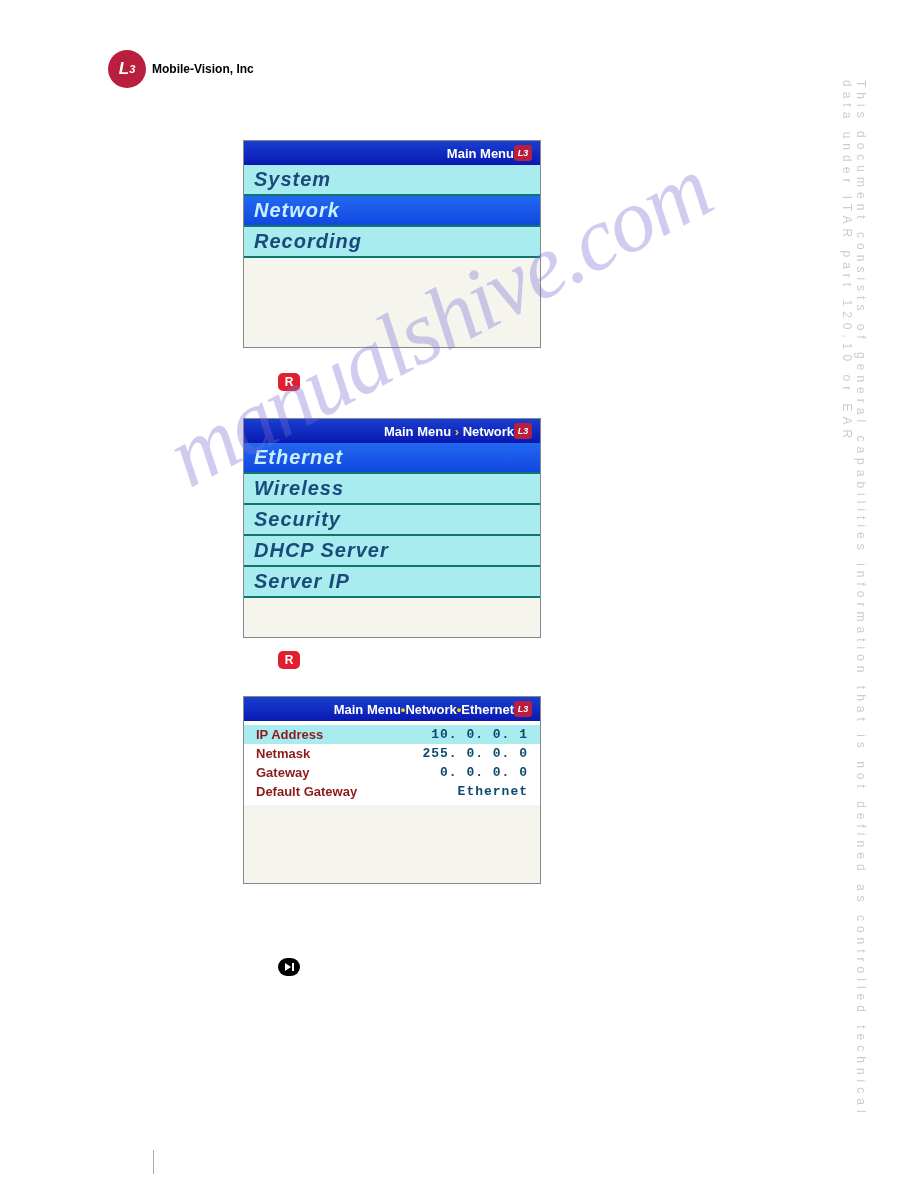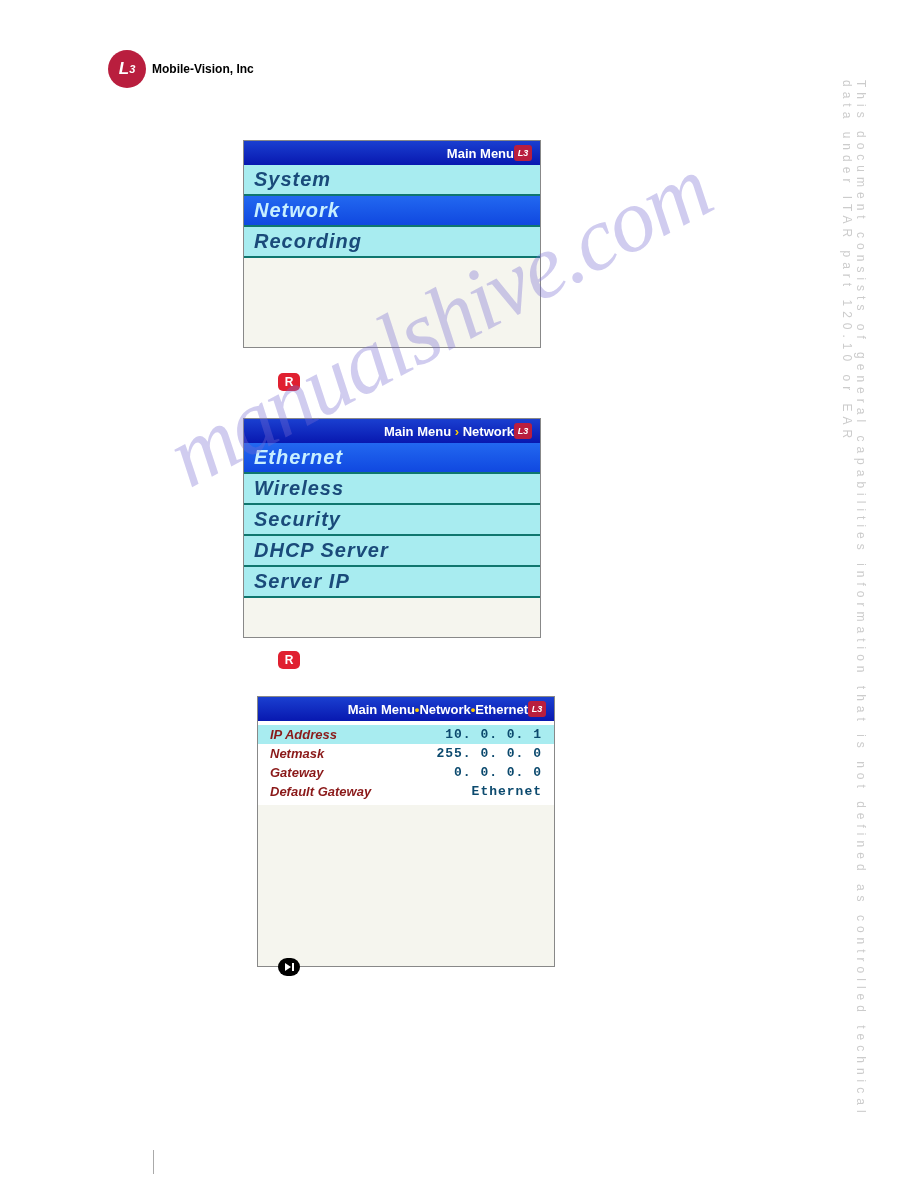--- a/index.html
+++ b/index.html
@@ -62,21 +62,21 @@
       height: 1080px;
     }
     .menu-window {
       position: absolute;
       width: 298px;
       border: 1px solid #888;
       background: #f5f5ee;
     }
     .menu1 { top: 140px; left: 243px; height: 208px; }
     .menu2 { top: 418px; left: 243px; height: 220px; }
-    .menu3 { top: 696px; left: 257px; height: 271px; }
+    .menu3 { top: 696px; left: 243px; height: 188px; }
     .menu-titlebar {
       background: linear-gradient(to bottom, #1a3fd0, #0818b0);
       color: white;
       font-size: 13px;
       font-weight: bold;
       padding: 4px 8px;
       display: flex;
       justify-content: flex-end;
       align-items: center;
       height: 24px;
@@ -115,21 +115,21 @@
     }
     .eth-row {
       display: flex;
       justify-content: space-between;
       padding: 2px 12px;
       font-size: 13px;
       font-weight: bold;
       font-family: Verdana, sans-serif;
     }
     .eth-row.selected { background: #a8ecf0; }
-    .eth-label { color: #8b1a1a; font-style: italic; }
+    .eth-label { color: #8b1a1a; }
     .eth-value { color: #0c4a6e; font-family: Liberation Mono, monospace; letter-spacing: 1px; }
     .r-button {
       width: 22px;
       height: 18px;
       background: #e02030;
       border-radius: 5px;
       color: white;
       font-size: 12px;
       font-weight: bold;
       display: flex;

